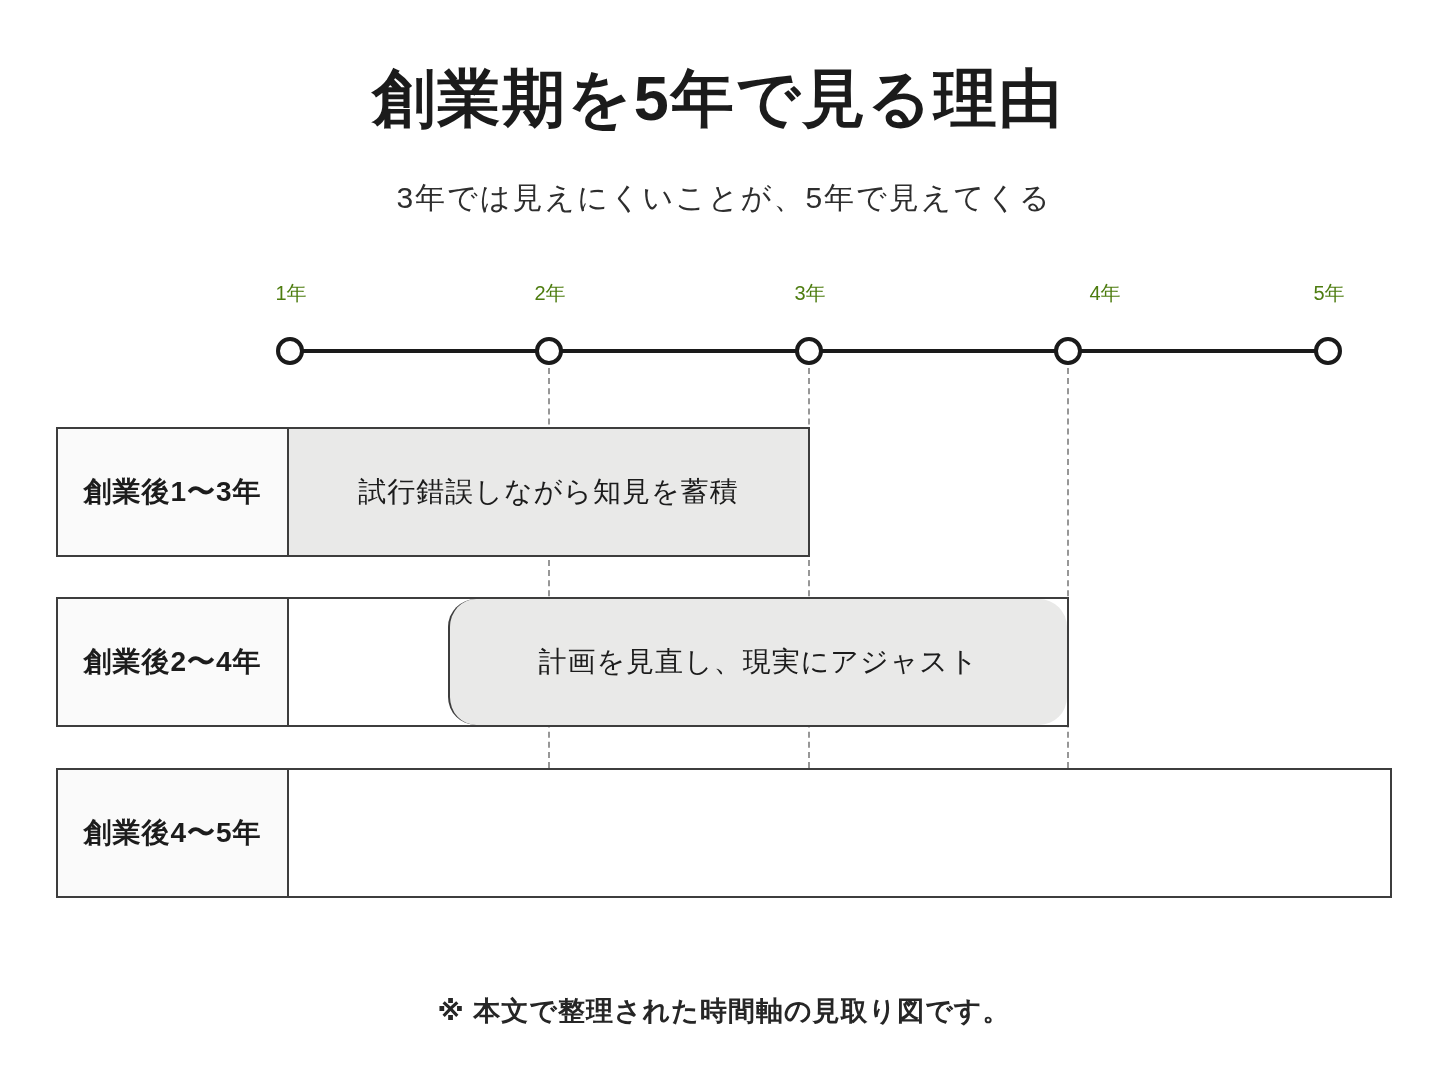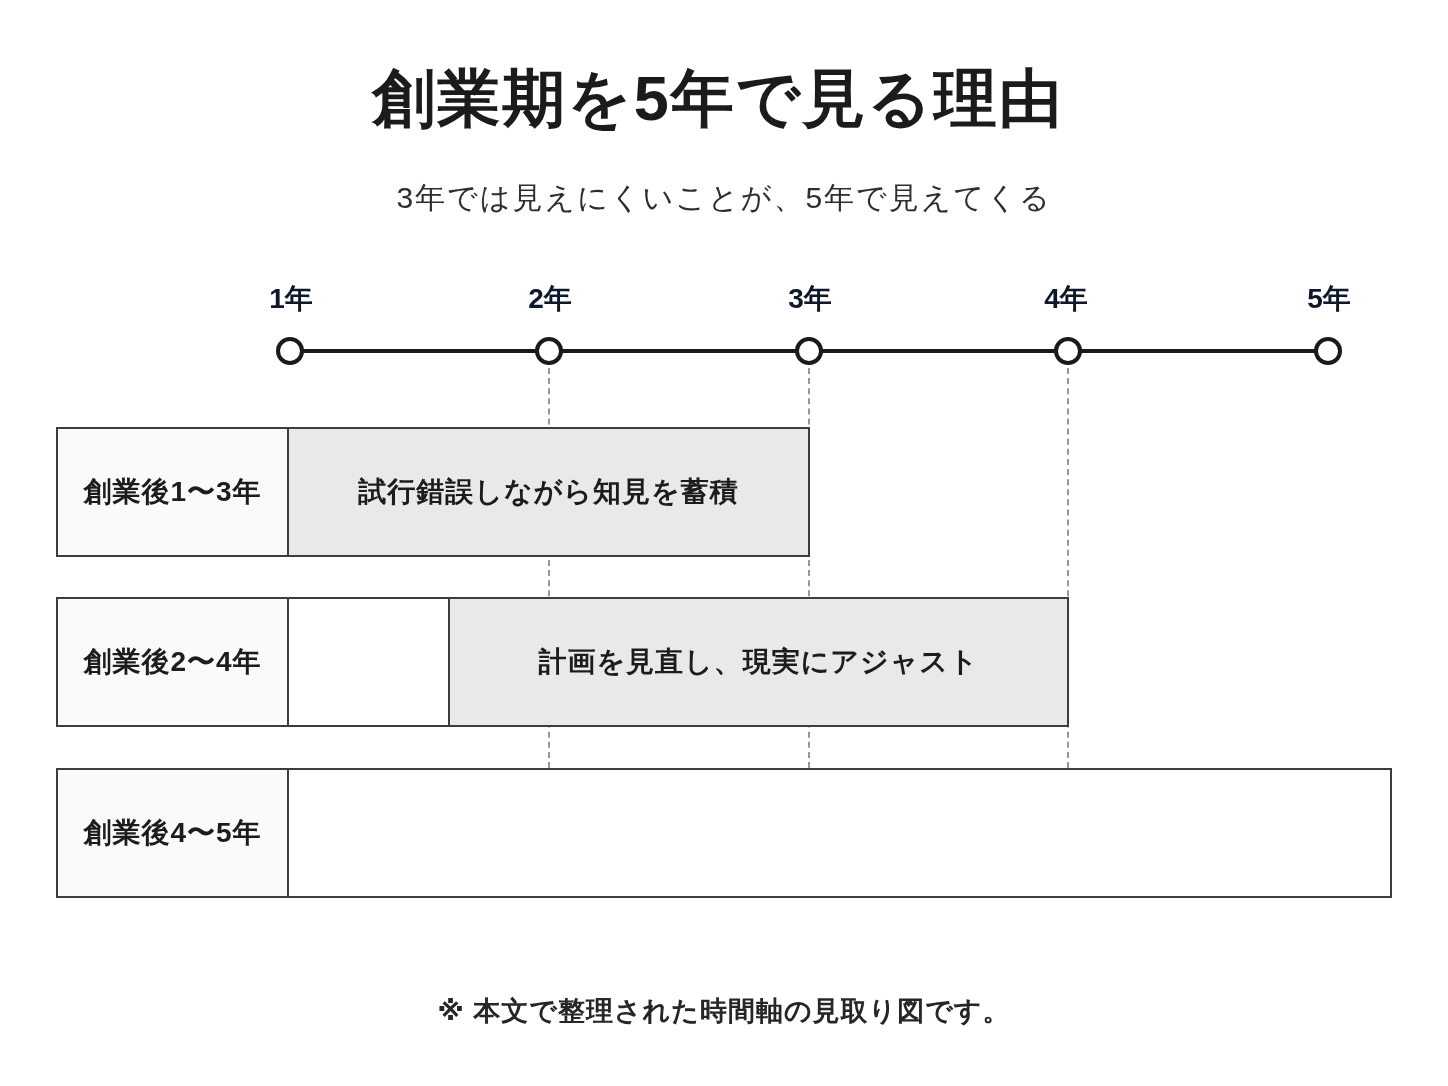--- a/index.html
+++ b/index.html
@@ -32,21 +32,21 @@
   }
   .axis-circle{
     position:absolute;top:337px;
     width:28px;height:28px;box-sizing:border-box;
     border:4px solid #1a1a1a;border-radius:50%;
     background:#ffffff;z-index:3;
   }
   .year-label{
     position:absolute;top:280px;
     transform:translateX(-50%);
-    font-size:28px;font-weight:700;color:#0f172a;
+    font-size:20px;font-weight:400;color:#4d7c0f;
     white-space:nowrap;z-index:3;
   }
   .guide{
     position:absolute;top:368px;height:400px;width:0;
     border-left:2px dashed #979797;
     z-index:0;
   }
   
   .row{
     position:absolute;left:56px;height:130px;
@@ -62,27 +62,27 @@
     border-right:2px solid #3d3d3d;
     background:#fafafa;
     display:flex;align-items:center;justify-content:center;
     font-size:28px;font-weight:700;color:#1c1c1c;
     letter-spacing:1px;white-space:nowrap;text-align:center;
   }
   .row-spacer{background:#ffffff;flex:0 0 auto;}
   .row-bar{
     flex:1 1 auto;
     display:flex;align-items:center;justify-content:center;
-    font-size:28px;font-weight:700;color:#1c1c1c;
+    font-size:28px;font-weight:400;color:#1c1c1c;
     letter-spacing:1px;white-space:nowrap;
     box-sizing:border-box;
   }
   .bar-gray{background:#e9e9e8;}
   .bar-blue{background:#dce7f2;}
-  .bordered-left{border-left:2px solid #3d3d3d;}
+  .bordered-left{border-left:2px solid #3d3d3d;border-radius:28px;}
   .row-1{top:427px;width:754px;}
   .row-2{top:597px;width:1013px;}
   .row-2 .row-spacer{flex-basis:159px;}
   .row-3{top:768px;width:1336px;gap:36px;}
   .row-3 .row-spacer{flex-basis:519px;}
   .footnote{
     position:absolute;left:0;right:0;top:993px;
     text-align:center;
     font-size:27px;font-weight:700;letter-spacing:1px;
     color:#262626;
@@ -98,21 +98,21 @@
 
   <div class="guide" style="left:548px;"></div>
   <div class="guide" style="left:808px;"></div>
   <div class="guide" style="left:1067px;"></div>
 
   <div class="axis-line"></div>
 
   <div class="year-label" style="left:291px;">1年</div>
   <div class="year-label" style="left:550px;">2年</div>
   <div class="year-label" style="left:810px;">3年</div>
-  <div class="year-label" style="left:1066px;">4年</div>
+  <div class="year-label" style="left:1105px;">4年</div>
   <div class="year-label" style="left:1329px;">5年</div>
 
   <div class="axis-circle" style="left:276px;"></div>
   <div class="axis-circle" style="left:535px;"></div>
   <div class="axis-circle" style="left:795px;"></div>
   <div class="axis-circle" style="left:1054px;"></div>
   <div class="axis-circle" style="left:1314px;"></div>
 
   <div class="row row-1">
     <div class="row-label">創業後1〜3年</div>

